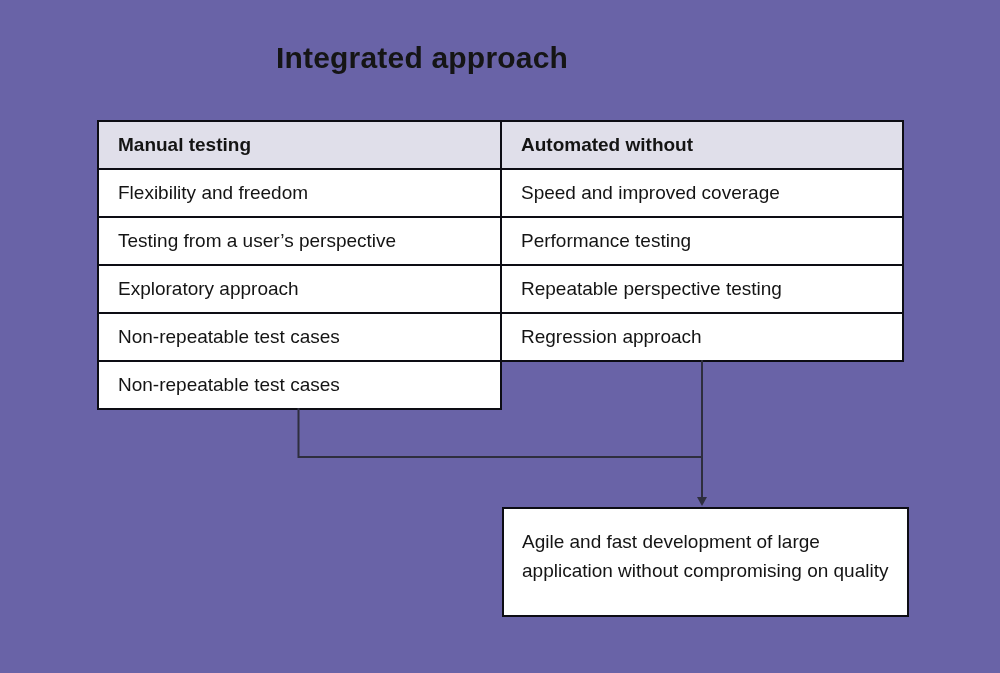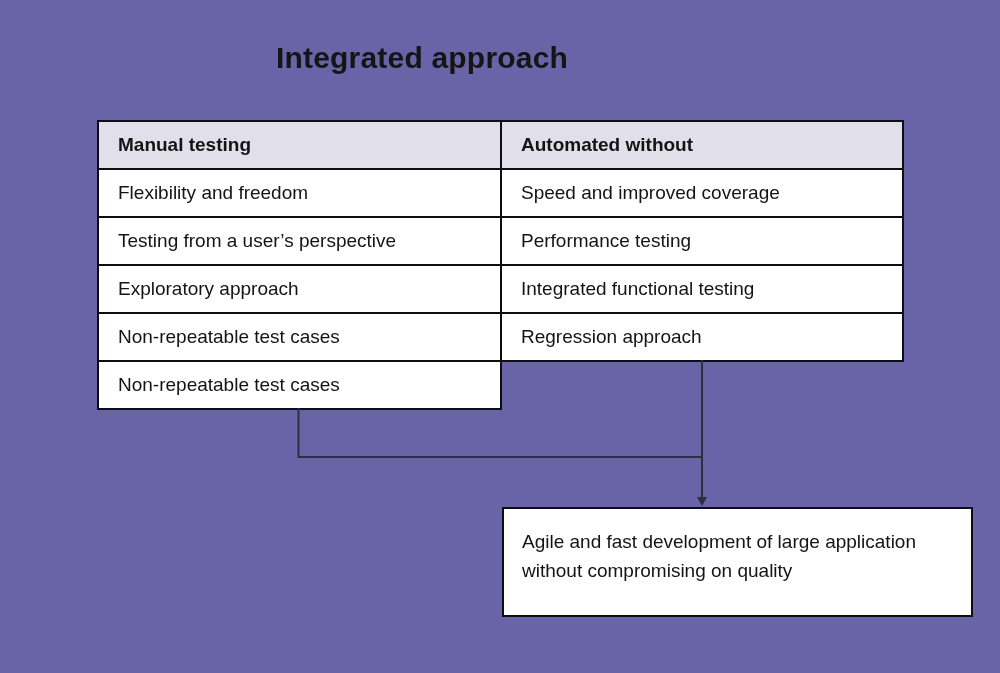--- a/index.html
+++ b/index.html
@@ -59,21 +59,21 @@
     left: 0;
     top: 0;
     width: 1000px;
     height: 673px;
     pointer-events: none;
   }
   .outcome-box {
     position: absolute;
     left: 502px;
     top: 507px;
-    width: 471px;
+    width: 407px;
     height: 110px;
     background: #ffffff;
     border: 2px solid #0d0d14;
     padding: 0 16px 12px 18px;
     font-size: 19px;
     line-height: 29.5px;
     color: #141414;
     display: flex;
     align-items: center;
   }
@@ -98,21 +98,21 @@
     <tr>
       <td>Flexibility and freedom</td>
       <td>Speed and improved coverage</td>
     </tr>
     <tr>
       <td>Testing from a user’s perspective</td>
       <td>Performance testing</td>
     </tr>
     <tr>
       <td>Exploratory approach</td>
-      <td>Integrated functional testing</td>
+      <td>Repeatable perspective testing</td>
     </tr>
     <tr>
       <td>Non-repeatable test cases</td>
       <td>Regression approach</td>
     </tr>
     <tr>
       <td>Non-repeatable test cases</td>
       <td class="ghost"></td>
     </tr>
   </tbody>

